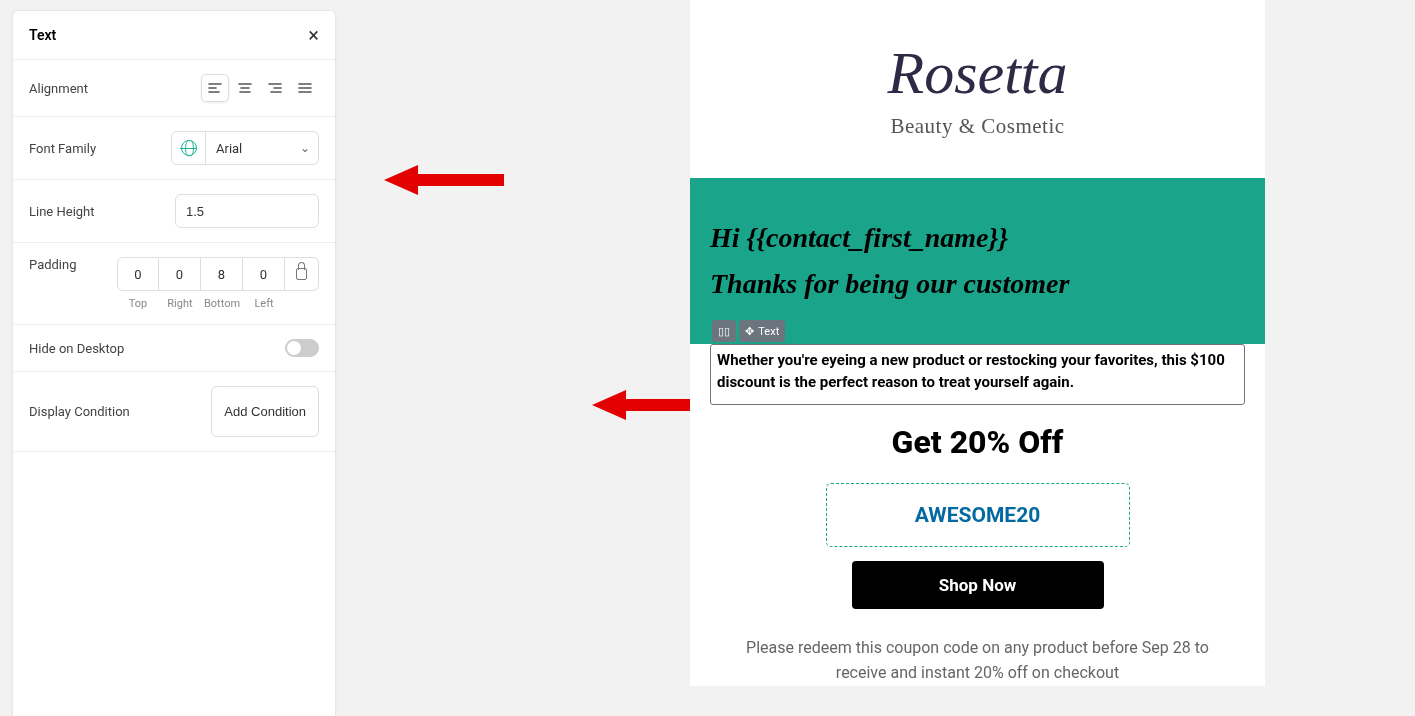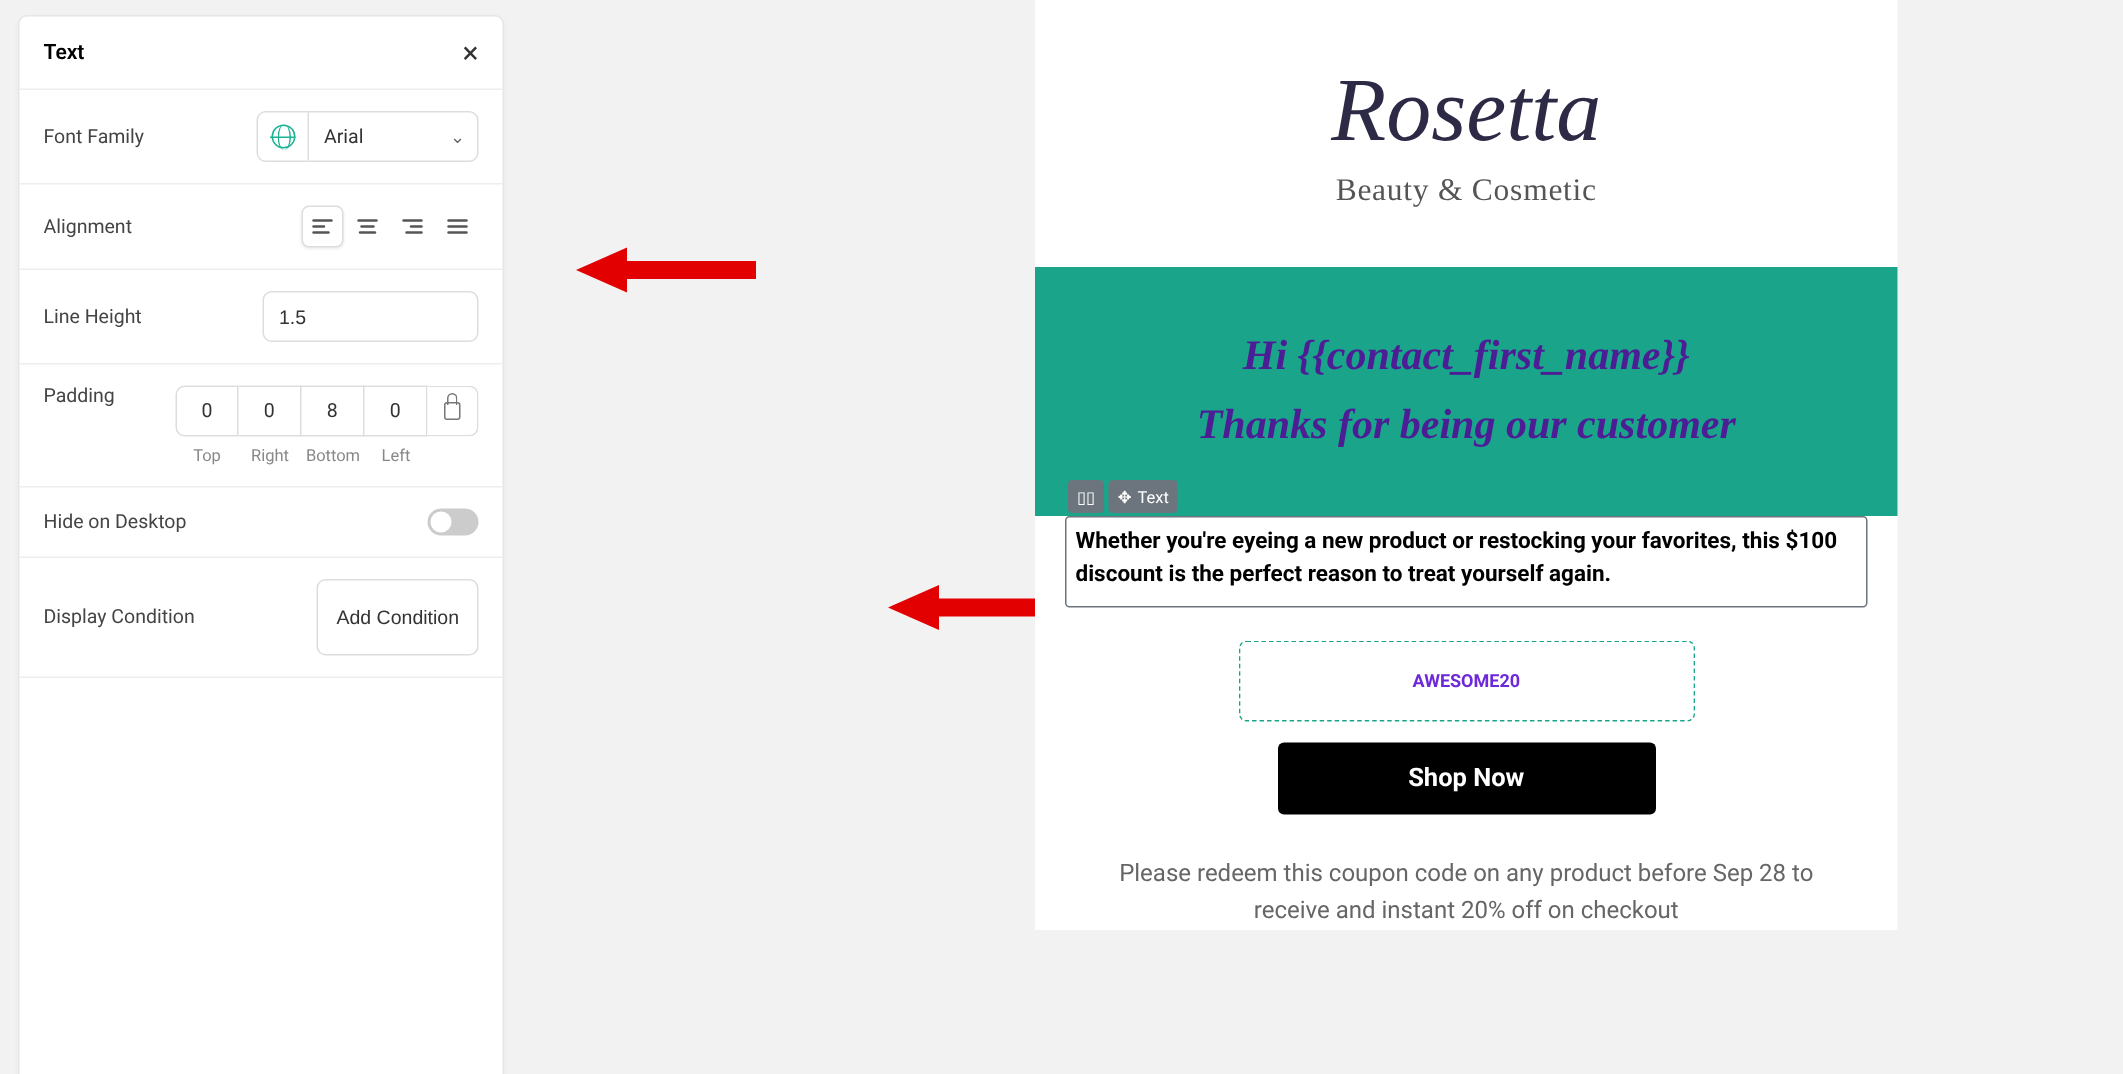--- a/index.html
+++ b/index.html
@@ -142,22 +142,21 @@
   display: flex; flex-direction: column; align-items: center; justify-content: center;
 }
 .logo-script {
   font-family: "Brush Script MT", cursive; font-size: 60px; color: #2d2a46; font-style: italic;
 }
 .logo-sub { font-family: Georgia, serif; font-size: 21px; color: #555; letter-spacing: 0.5px; margin-top: 6px; }
 
 .teal-band {
   background: #1aa58a;
   padding: 44px 20px;
-  text-align: center;
-  color: #4c1d95;
+  color: #000000;
   font-family: Georgia, "Times New Roman", serif;
   font-style: italic;
   font-weight: bold;
 }
 .teal-line1 { font-size: 28px; margin-bottom: 14px; }
 .teal-line2 { font-size: 28px; }
 
 .text-block-wrap { position: relative; padding: 0 20px; }
 .block-handles {
   position: absolute; top: -24px; left: 22px; display: flex; gap: 3px;
@@ -171,48 +170,37 @@
 .text-block {
   border: 1.5px solid #6c757d; border-radius: 3px; padding: 5px 6px 10px;
   font-size: 15px; font-weight: 700; color: #000; line-height: 1.45;
 }
 
 .get-off { text-align: center; font-size: 32px; font-weight: 800; color: #000; margin-top: 18px; }
 .coupon-sub { text-align: center; font-size: 16px; color: #555; margin-top: 14px; }
 
 .coupon-code {
   width: 304px; margin: 22px auto 0; border: 1.5px dashed #1aa58a; border-radius: 5px;
-  text-align: center; padding: 19px 0; color: #6d28d9; font-weight: 700; font-size: 12px;
+  text-align: center; padding: 19px 0; color: #0369a1; font-weight: 700; font-size: 21px;
 }
 .shop-btn {
   width: 252px; margin: 14px auto 0; background: #000; color: #fff; text-align: center;
   padding: 14px 0; font-weight: 700; font-size: 17px; border-radius: 4px;
 }
 .redeem-text {
   text-align: center; color: #666; font-size: 16px; margin-top: 26px; padding: 0 30px; line-height: 1.6;
 }
 </style>
 </head>
 <body>
 
 <div class="sidebar">
   <div class="sidebar-header">
     <div class="sidebar-title">Text</div>
     <div class="close-x">×</div>
-  </div>
-
-  <div class="row">
-    <div class="row-label">Font Family</div>
-    <div class="font-select">
-      <div class="globe-box">
-          <div class="globe-icon"></div>
-        </div>
-      <div class="font-name">Arial</div>
-      <div class="chev">⌄</div>
-    </div>
   </div>
 
   <div class="row">
     <div class="row-label">Alignment</div>
     <div class="align-group">
       <div class="align-btn active">
         <svg class="align-svg">
             <line x1="1" y1="2" x2="13" y2="2"></line>
             <line x1="1" y1="6" x2="8" y2="6"></line>
             <line x1="1" y1="10" x2="11" y2="10"></line>
@@ -232,20 +220,31 @@
             <line x1="3" y1="10" x2="13" y2="10"></line>
           </svg>
       </div>
       <div class="align-btn">
         <svg class="align-svg">
             <line x1="1" y1="2" x2="13" y2="2"></line>
             <line x1="1" y1="6" x2="13" y2="6"></line>
             <line x1="1" y1="10" x2="13" y2="10"></line>
           </svg>
       </div>
+    </div>
+  </div>
+
+  <div class="row">
+    <div class="row-label">Font Family</div>
+    <div class="font-select">
+      <div class="globe-box">
+          <div class="globe-icon"></div>
+        </div>
+      <div class="font-name">Arial</div>
+      <div class="chev">⌄</div>
     </div>
   </div>
 
   <div class="row">
     <div class="row-label">Line Height</div>
     <input class="lh-input" value="1.5" style="">
   </div>
 
   <div class="row padding-row">
     <div class="row-label">Padding</div>
@@ -311,16 +310,17 @@
         <span class="handle-icon">▯▯</span>
       </div>
       <div class="handle">
         <span class="handle-icon">✥</span>
         <span class="handle-label">Text</span>
       </div>
     </div>
     <div class="text-block">Whether you're eyeing a new product or restocking your favorites, this $100 discount is the perfect reason to treat yourself again.</div>
   </div>
 
+  <div class="get-off">Get 20% Off</div>
   <div class="coupon-code">AWESOME20</div>
   <div class="shop-btn">Shop Now</div>
   <div class="redeem-text">Please redeem this coupon code on any product before Sep 28 to receive and instant 20% off on checkout</div>
 </div>
 
 </body></html>

